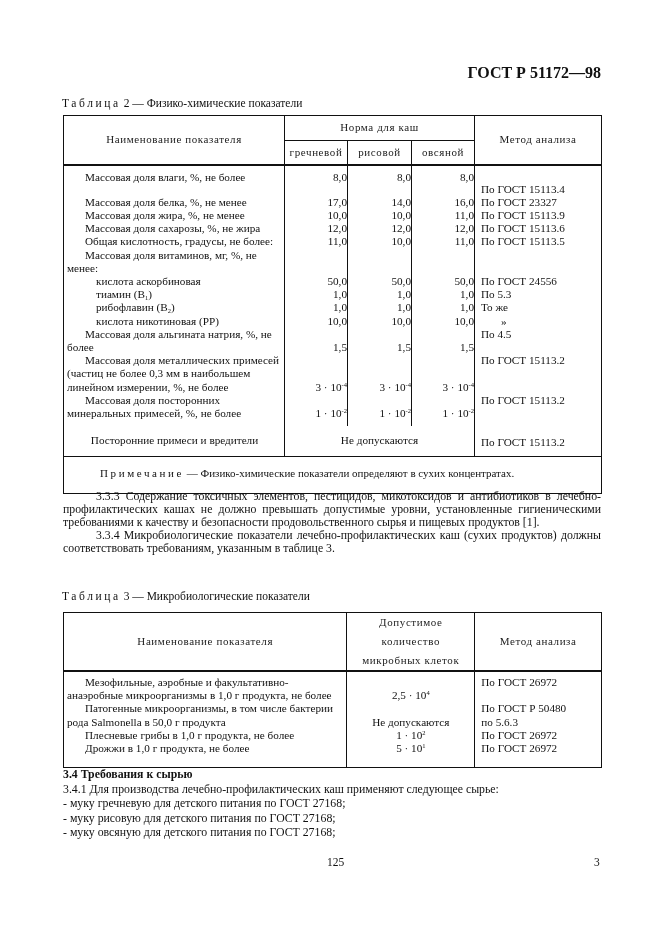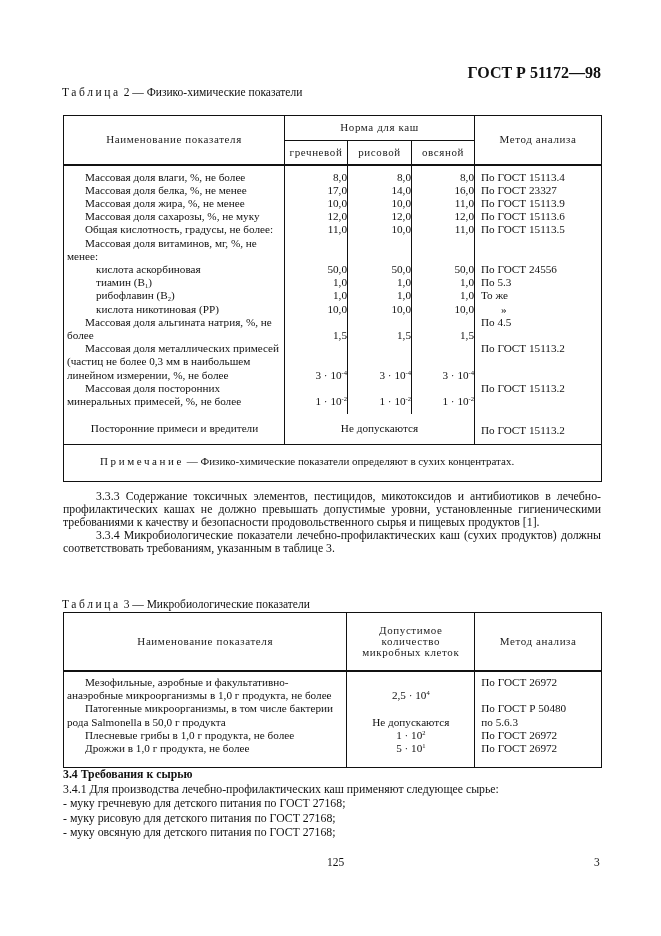--- a/index.html
+++ b/index.html
@@ -33,21 +33,21 @@
   .ctr { text-align:center; }
   .s34 { left:63px; width:538px; font-size:11.8px; line-height:14.6px; }
   .s34 .h { font-weight:bold; font-size:11.8px; }
   .pageno { top:856px; font-size:11.5px; }
 </style>
 </head>
 <body>
 
 <div class="abs doc-header">ГОСТ Р 51172—98</div>
 
-<div class="abs tcap" style="top:86px;"><span class="sp">Таблица</span><span> 2 — Физико-химические показатели</span></div>
+<div class="abs tcap" style="top:97px;"><span class="sp">Таблица</span><span> 2 — Физико-химические показатели</span></div>
 
 <table class="t2">
   <colgroup>
       <col class="c1">
       <col class="c2">
       <col class="c3">
       <col class="c4">
       <col class="c5">
     </colgroup>
   <tbody>
@@ -61,38 +61,38 @@
     <th class="bl bt thick">рисовой</th>
     <th class="bl bt thick">овсяной</th>
   </tr>
   </tbody>
     <tbody>
     <tr>
         <td class="name ind" style="padding-top:5px;">Массовая доля влаги, %, не более</td>
         <td class="bl num" style="padding-top:5px;">8,0</td>
         <td class="bl num" style="padding-top:5px;">8,0</td>
         <td class="bl num" style="padding-top:5px;">8,0</td>
-        <td class="bl meth" style="padding-top:5px;">По ГОСТ 15113.4</td>
+        <td class="bl meth" style="padding-top:17px;">По ГОСТ 15113.4</td>
       </tr>
     <tr>
         <td class="name ind">Массовая доля белка, %, не менее</td>
         <td class="bl num">17,0</td>
         <td class="bl num">14,0</td>
         <td class="bl num">16,0</td>
         <td class="bl meth">По ГОСТ 23327</td>
       </tr>
     <tr>
         <td class="name ind">Массовая доля жира, %, не менее</td>
         <td class="bl num">10,0</td>
         <td class="bl num">10,0</td>
         <td class="bl num">11,0</td>
         <td class="bl meth">По ГОСТ 15113.9</td>
       </tr>
     <tr>
-        <td class="name ind">Массовая доля сахарозы, %, не муку</td>
+        <td class="name ind">Массовая доля сахарозы, %, не жира</td>
         <td class="bl num">12,0</td>
         <td class="bl num">12,0</td>
         <td class="bl num">12,0</td>
         <td class="bl meth">По ГОСТ 15113.6</td>
       </tr>
     <tr>
         <td class="name ind">Общая кислотность, градусы, не более:</td>
         <td class="bl num">11,0</td>
         <td class="bl num">10,0</td>
         <td class="bl num">11,0</td>
@@ -163,32 +163,32 @@
         <td colspan="5" class="bt note"><span class="sp">Примечание</span><span> — Физико-химические показатели определяют в сухих концентратах.</span></td>
       </tr>
   </tbody>
 </table>
 
 <div class="abs para" style="top:490px;">
   <p>3.3.3 Содержание токсичных элементов, пестицидов, микотоксидов и антибиотиков в лечебно-профилактических кашах не должно превышать допустимые уровни, установленные гигиеническими требованиями к качеству и безопасности продовольственного сырья и пищевых продуктов [1].</p>
   <p>3.3.4 Микробиологические показатели лечебно-профилактических каш (сухих продуктов) должны соответствовать требованиям, указанным в таблице 3.</p>
 </div>
 
-<div class="abs tcap" style="top:590px;margin-top:8px;"><span class="sp">Таблица</span><span> 3 — Микробиологические показатели</span></div>
+<div class="abs tcap" style="top:590px;"><span class="sp">Таблица</span><span> 3 — Микробиологические показатели</span></div>
 
 <table class="t3">
   <colgroup>
       <col class="c1">
       <col class="c2">
       <col class="c3">
     </colgroup>
   <tbody>
       <tr style="height:30px;">
     <th class="thick">Наименование показателя</th>
-    <th class="bl thick" style="padding:12px 8px;line-height:11px;">Допустимое количество микробных клеток</th>
+    <th class="bl thick" style="padding:0 8px;line-height:19px;">Допустимое количество микробных клеток</th>
     <th class="bl thick">Метод анализа</th>
   </tr>
   <tr>
         <td class="name ind" style="padding-top:4px;">Мезофильные, аэробные и факультативно-анаэробные микроорганизмы в 1,0 г продукта, не более</td>
         <td class="bl ctr" style="vertical-align:bottom;"><span>2,5 · 10</span><sup>4</sup></td>
         <td class="bl meth" style="padding-top:4px;">По ГОСТ 26972</td>
       </tr>
   <tr>
         <td class="name ind">Патогенные микроорганизмы, в том числе бактерии рода Salmonella в 50,0 г продукта</td>
         <td class="bl ctr" style="vertical-align:bottom;">Не допускаются</td>

